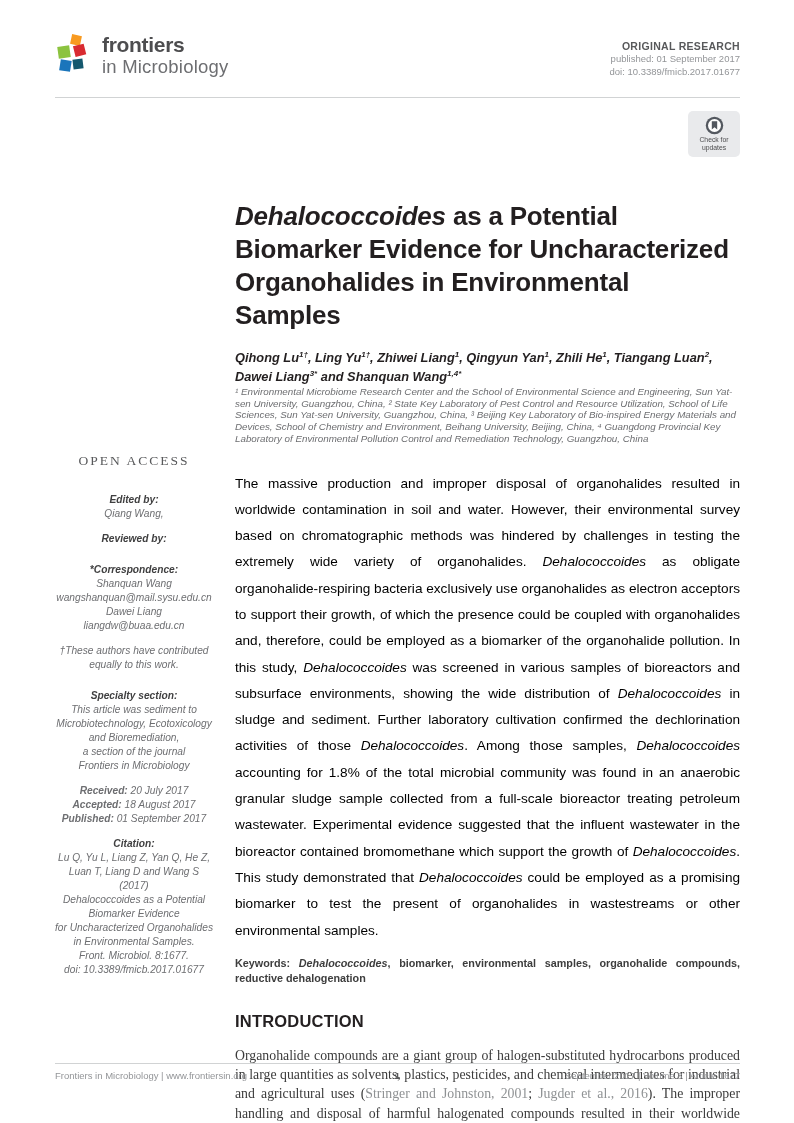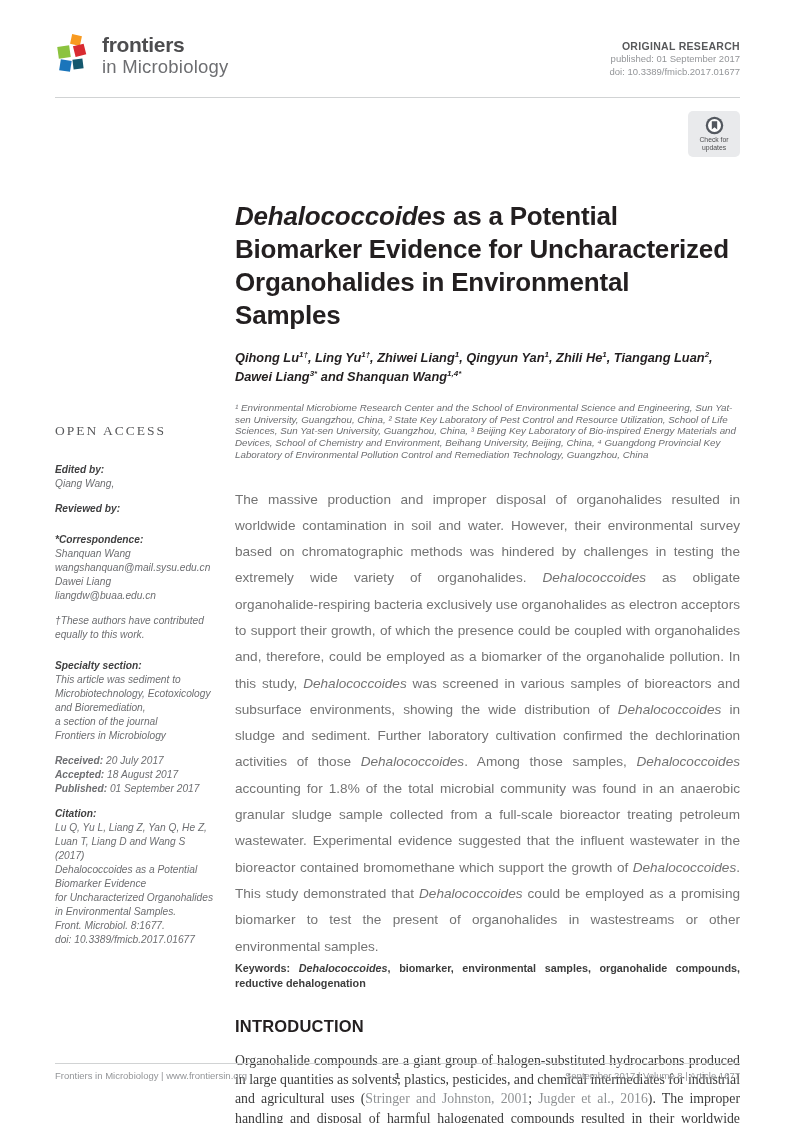--- a/index.html
+++ b/index.html
@@ -21,40 +21,40 @@
   .pub, .doi { font-size:9.5px; color:#939598; line-height:1.4; }
   .header-rule { position:absolute; left:55px; right:54px; top:97px; border-top:1px solid #d1d3d4; }
 
   
   .check-badge { position:absolute; right:54px; top:111px; width:52px;
     background:#e9eaec; border-radius:5px; padding:5px 2px 4px; text-align:center; cursor:pointer; }
   .check-badge svg { width:19px; height:19px; display:block; margin:0 auto; }
   .check-badge .txt { font-size:6.8px; color:#4d4d4f; line-height:1.25; margin-top:1px; }
 
   
-  .sidebar { position:absolute; left:55px; top:424px; width:158px;
-    text-align:left; font-style:italic; font-size:10.2px; line-height:14px; color:#6d6e71; }
+  .sidebar { position:absolute; left:55px; top:454px; width:158px;
+    text-align:center; font-style:italic; font-size:10.2px; line-height:14px; color:#6d6e71; }
   .sidebar .oa { font-style:normal; font-family:"Liberation Serif", serif;
     font-size:13.5px; letter-spacing:2px; color:#58595b; margin-bottom:25px; }
   .sb-group { margin-bottom:11px; }
   .sb-label { font-weight:bold; color:#404041; }
   .sb-gap { margin-bottom:17px; }
   .bind-list > div { min-height:14px; }
 
   
   .main { position:absolute; left:235px; top:200px; width:505px; }
   .title { font-size:26px; line-height:33px; font-weight:bold; color:#231f20;
     letter-spacing:-0.2px; margin-bottom:16px; }
   .authors { font-size:12.8px; line-height:19px; font-weight:bold; font-style:italic;
-    color:#231f20; margin-bottom:16px; }
+    color:#231f20; margin-bottom:0; }
   .authors sup { font-size:8px; }
   .affiliations { font-size:9.8px; line-height:11.7px; font-style:italic;
     color:#6d6e71; margin-bottom:26px; text-align:left; }
-  .abstract { font-size:13.6px; line-height:26.3px; color:#737373;
-    text-align:justify; margin-bottom:1px; }
+  .abstract { font-size:13.6px; line-height:26.3px; color:#000000;
+    text-align:justify; margin-bottom:12px; }
   .keywords { font-size:10.8px; line-height:15px; font-weight:bold; color:#3d3d3d;
     text-align:justify; margin-bottom:26px; }
   .section-heading { font-size:16.5px; font-weight:bold; color:#231f20;
     letter-spacing:0.2px; margin-bottom:15px; }
   .body-para { font-family:"Liberation Serif", serif; font-size:13.8px;
     line-height:19.3px; color:#3b3b3b; text-align:justify; }
   .it { font-style:italic; }
   .bd { font-weight:bold; }
   .muted { color:#8f9294; }
   sup { line-height:0; }

